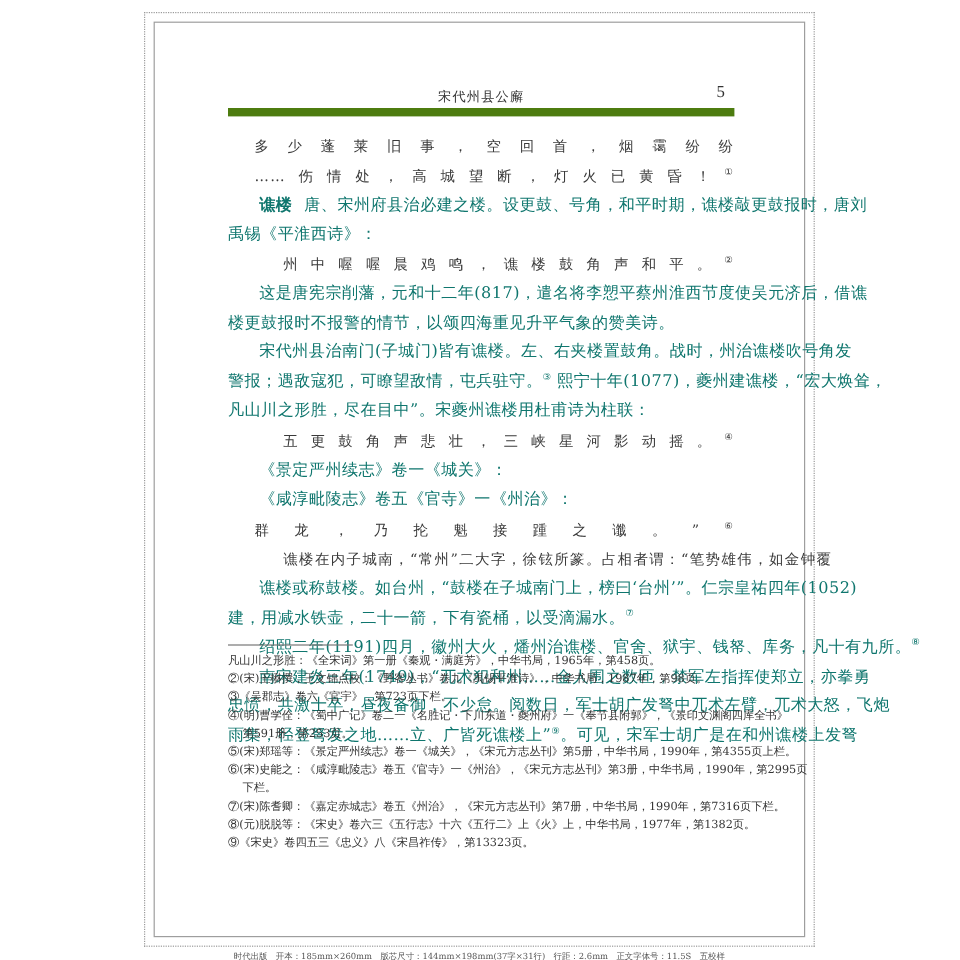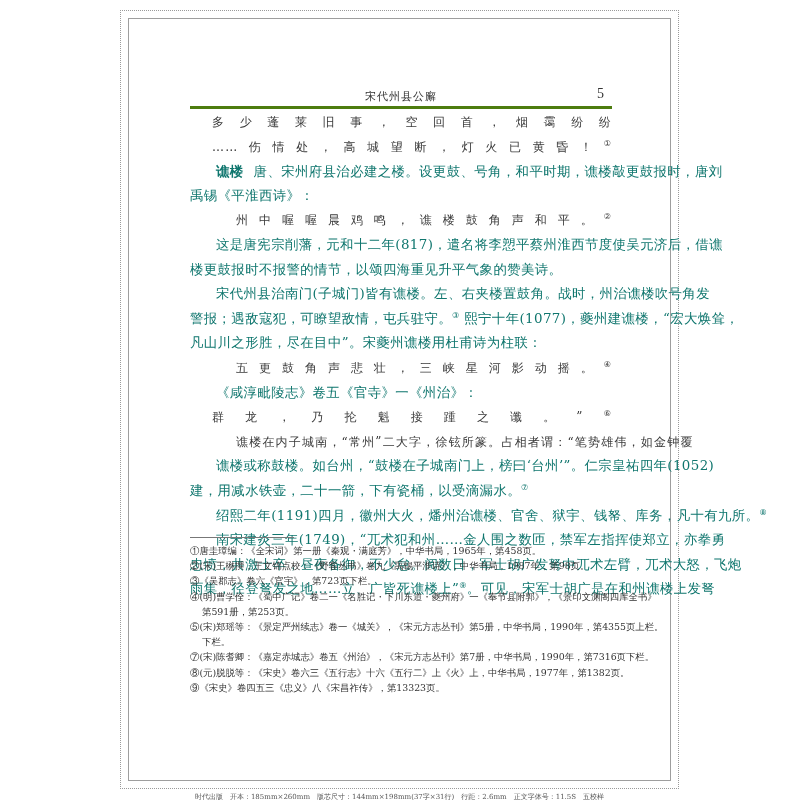--- a/index.html
+++ b/index.html
@@ -2,22 +2,22 @@
 <html><head>
 <meta charset="utf-8">
 <style>
   html, body { margin: 0; padding: 0; background: #ffffff; }
   body { width: 800px; height: 800px; position: relative; overflow: hidden;
          font-family: "DejaVu Serif", "Liberation Serif", serif; color: #222; }
   .outer-frame { position: absolute; left: 120px; top: 10px; width: 559px; height: 779px;
                  border: 1px dotted #9a9a9a; box-sizing: border-box; }
   .inner-frame { position: absolute; left: 128px; top: 18px; width: 543px; height: 763px;
                  border: 1.5px solid #9e9e9e; box-sizing: border-box; }
-  .running-head { position: absolute; left: 190px; top: 86px; width: 422px; height: 20px;
-                  border-bottom: 3px solid #4d7c0f; }
+  .running-head { position: absolute; left: 190px; top: 70px; width: 422px; height: 20px;
+                  border-bottom: 7px solid #4d7c0f; }
   .running-head .title { position: absolute; left: 0; right: 0; text-align: center;
                          font-size: 11px; top: 3px; letter-spacing: 1px; color: #333; }
   .running-head .page-no { position: absolute; right: 8px; top: 0px; font-size: 14px;
                            font-family: "Liberation Serif", serif; color: #333; }
   .body-text { position: absolute; left: 190px; top: 110px; width: 422px; }
   .line { font-size: 13.4px; line-height: 24.6px; height: 24.6px; white-space: nowrap;
           letter-spacing: 0.4px; text-align: justify; text-align-last: justify; color: #0f766e; }
   .line.last { text-align-last: left; }
   .line.indent2 { padding-left: 26px; }
   .line.quote { padding-left: 46px; font-size: 12px; letter-spacing: 1.2px; color: #3a3a3a; }
@@ -47,38 +47,40 @@
     <div class="line quote-first"><span>……伤情处，高城望断，灯火已黄昏！</span><sup class="fn">①</sup></div>
     <div class="line indent2"><span class="bold-term">谯楼</span><span>唐、宋州府县治必建之楼。设更鼓、号角，和平时期，谯楼敲更鼓报时，唐刘</span></div>
     <div class="line last"><span>禹锡《平淮西诗》：</span></div>
     <div class="line quote"><span>州中喔喔晨鸡鸣，谯楼鼓角声和平。</span><sup class="fn">②</sup></div>
     <div class="line indent2"><span>这是唐宪宗削藩，元和十二年(817)，遣名将李愬平蔡州淮西节度使吴元济后，借谯</span></div>
     <div class="line last"><span>楼更鼓报时不报警的情节，以颂四海重见升平气象的赞美诗。</span></div>
     <div class="line indent2"><span>宋代州县治南门(子城门)皆有谯楼。左、右夹楼置鼓角。战时，州治谯楼吹号角发</span></div>
     <div class="line "><span>警报；遇敌寇犯，可瞭望敌情，屯兵驻守。</span><sup class="fn">③</sup><span> 熙宁十年(1077)，夔州建谯楼，“宏大焕耸，</span></div>
     <div class="line last"><span>凡山川之形胜，尽在目中”。宋夔州谯楼用杜甫诗为柱联：</span></div>
     <div class="line quote"><span>五更鼓角声悲壮，三峡星河影动摇。</span><sup class="fn">④</sup></div>
+    <div class="line indent2 last"><span>《景定严州续志》卷一《城关》：</span></div>
     <div class="line indent2 last"><span>《咸淳毗陵志》卷五《官寺》一《州治》：</span></div>
     <div class="line quote-first"><span>群龙，乃抡魁接踵之谶。”</span><sup class="fn">⑥</sup></div>
     <div class="line quote"><span>谯楼在内子城南，“常州”二大字，徐铉所篆。占相者谓：“笔势雄伟，如金钟覆</span></div>
     <div class="line indent2"><span>谯楼或称鼓楼。如台州，“鼓楼在子城南门上，榜曰‘台州’”。仁宗皇祐四年(1052)</span></div>
     <div class="line last"><span>建，用减水铁壶，二十一箭，下有瓷桶，以受滴漏水。</span><sup class="fn">⑦</sup></div>
     <div class="line indent2 last"><span>绍熙二年(1191)四月，徽州大火，燔州治谯楼、官舍、狱宇、钱帑、库务，凡十有九所。</span><sup class="fn">⑧</sup></div>
     <div class="line indent2"><span>南宋建炎三年(1749)，“兀术犯和州……金人围之数匝，禁军左指挥使郑立，亦拳勇</span></div>
     <div class="line "><span>忠愤，共激士卒，昼夜备御，不少怠。阅数日，军士胡广发弩中兀术左臂，兀术大怒，飞炮</span></div>
     <div class="line "><span>雨集，径登弩发之地……立、广皆死谯楼上”</span><sup class="fn">⑨</sup><span>。可见，宋军士胡广是在和州谯楼上发弩</span></div>
   </div>
 
 <div class="fn-rule"></div>
 <div class="footnotes" id="footnotes">
-    <div class="fn-line">①唐圭璋编：《全宋词》第一册《秦观・满庭芳》，中华书局，1965年，第458页。</div>
+    <div class="fn-line">凡山川之形胜：《全宋词》第一册《秦观・满庭芳》，中华书局，1965年，第458页。</div>
     <div class="fn-line">②(宋)王楙撰，王文锦点校：《野客丛书》卷九《禹锡平淮诗》，中华书局，1987年，第98页。</div>
     <div class="fn-line">③《吴郡志》卷六《官宇》，第723页下栏。</div>
     <div class="fn-line">④(明)曹学佺：《蜀中广记》卷二一《名胜记・下川东道・夔州府》一《奉节县附郭》，《景印文渊阁四库全书》</div>
     <div class="fn-line cont">第591册，第253页。</div>
     <div class="fn-line">⑤(宋)郑瑶等：《景定严州续志》卷一《城关》，《宋元方志丛刊》第5册，中华书局，1990年，第4355页上栏。</div>
+    <div class="fn-line">⑥(宋)史能之：《咸淳毗陵志》卷五《官寺》一《州治》，《宋元方志丛刊》第3册，中华书局，1990年，第2995页</div>
     <div class="fn-line cont">下栏。</div>
     <div class="fn-line">⑦(宋)陈耆卿：《嘉定赤城志》卷五《州治》，《宋元方志丛刊》第7册，中华书局，1990年，第7316页下栏。</div>
     <div class="fn-line">⑧(元)脱脱等：《宋史》卷六三《五行志》十六《五行二》上《火》上，中华书局，1977年，第1382页。</div>
     <div class="fn-line">⑨《宋史》卷四五三《忠义》八《宋昌祚传》，第13323页。</div>
   </div>
 
 <div class="print-info">时代出版　开本：185mm×260mm　版芯尺寸：144mm×198mm(37字×31行)　行距：2.6mm　正文字体号：11.5S　五校样</div>
 
 </body></html>

